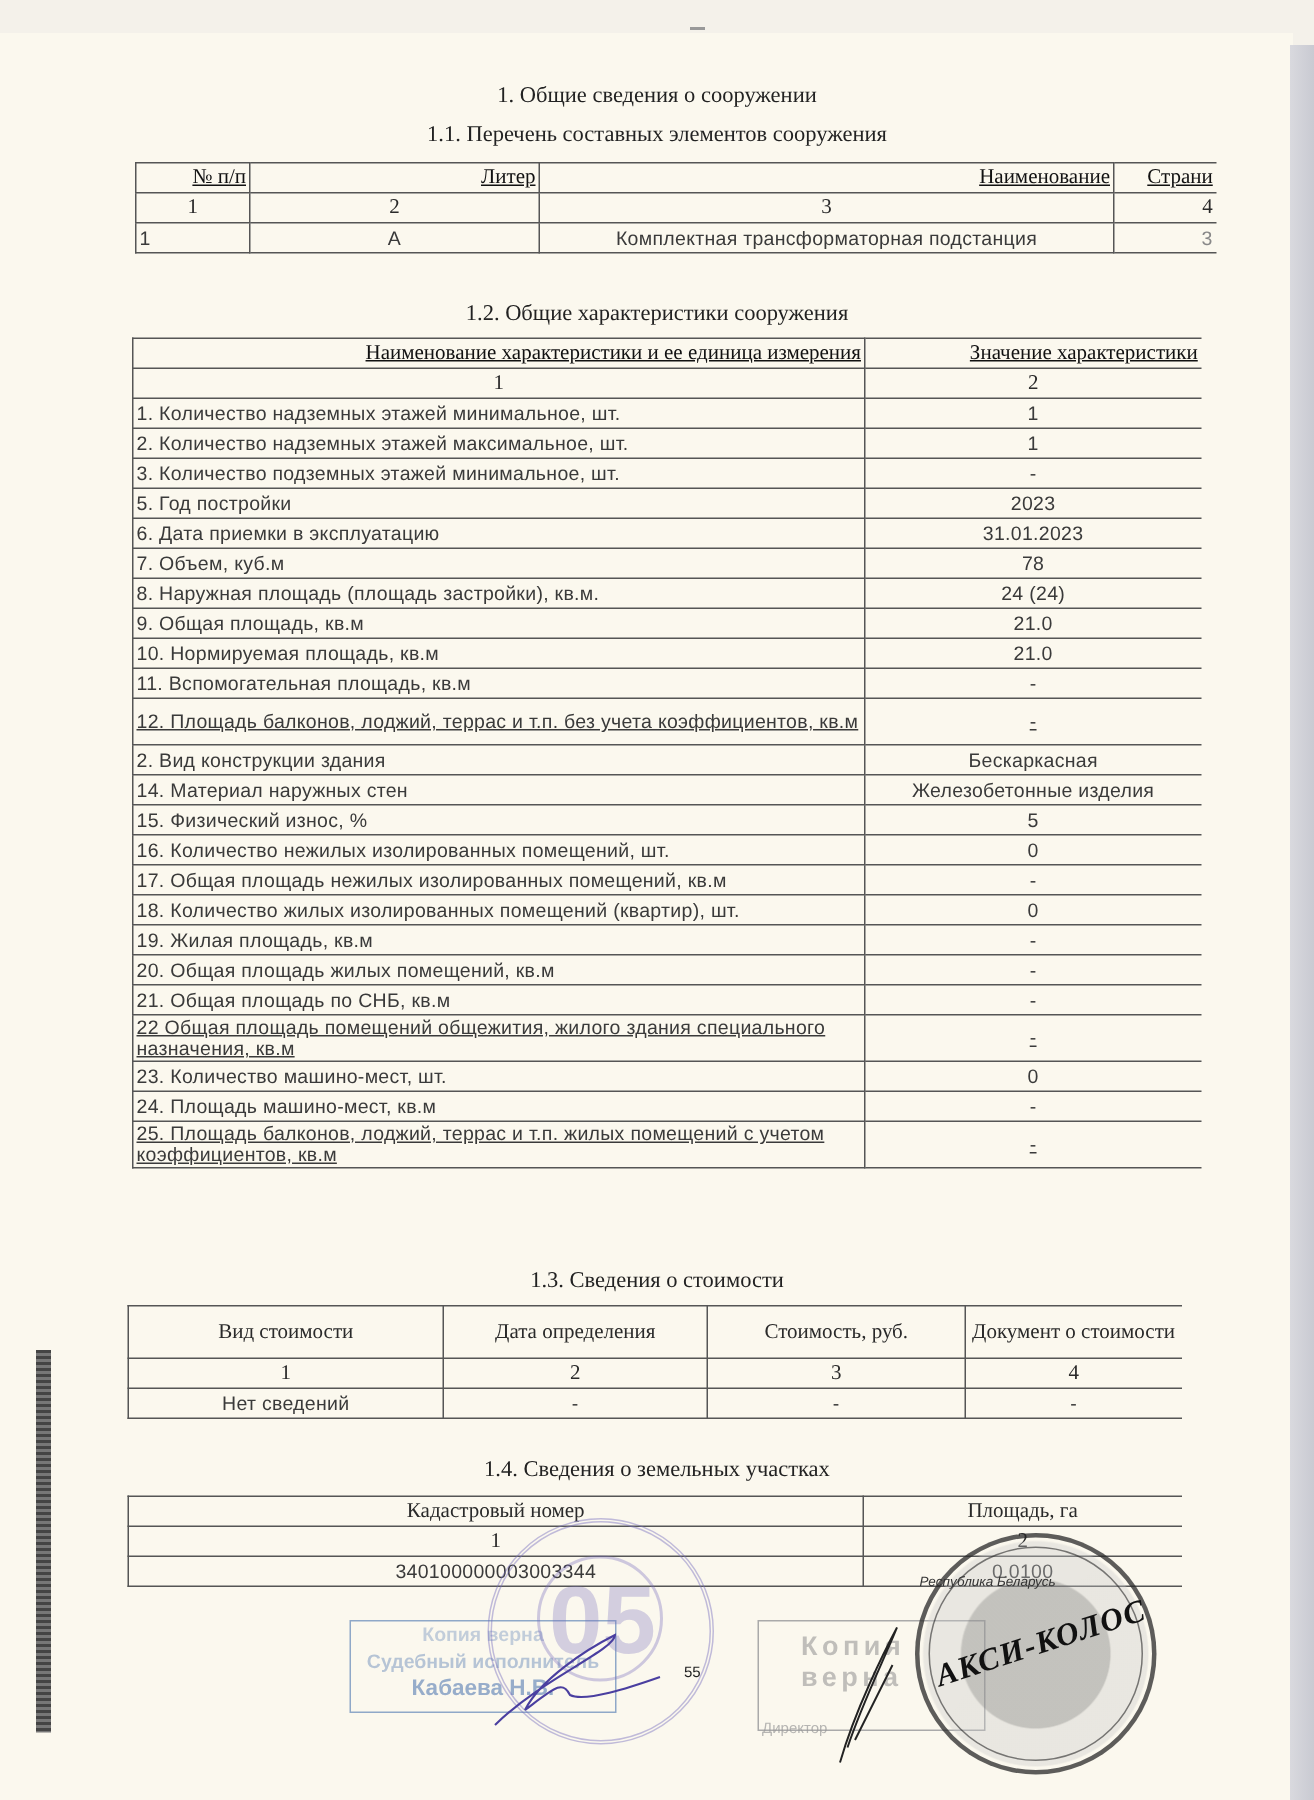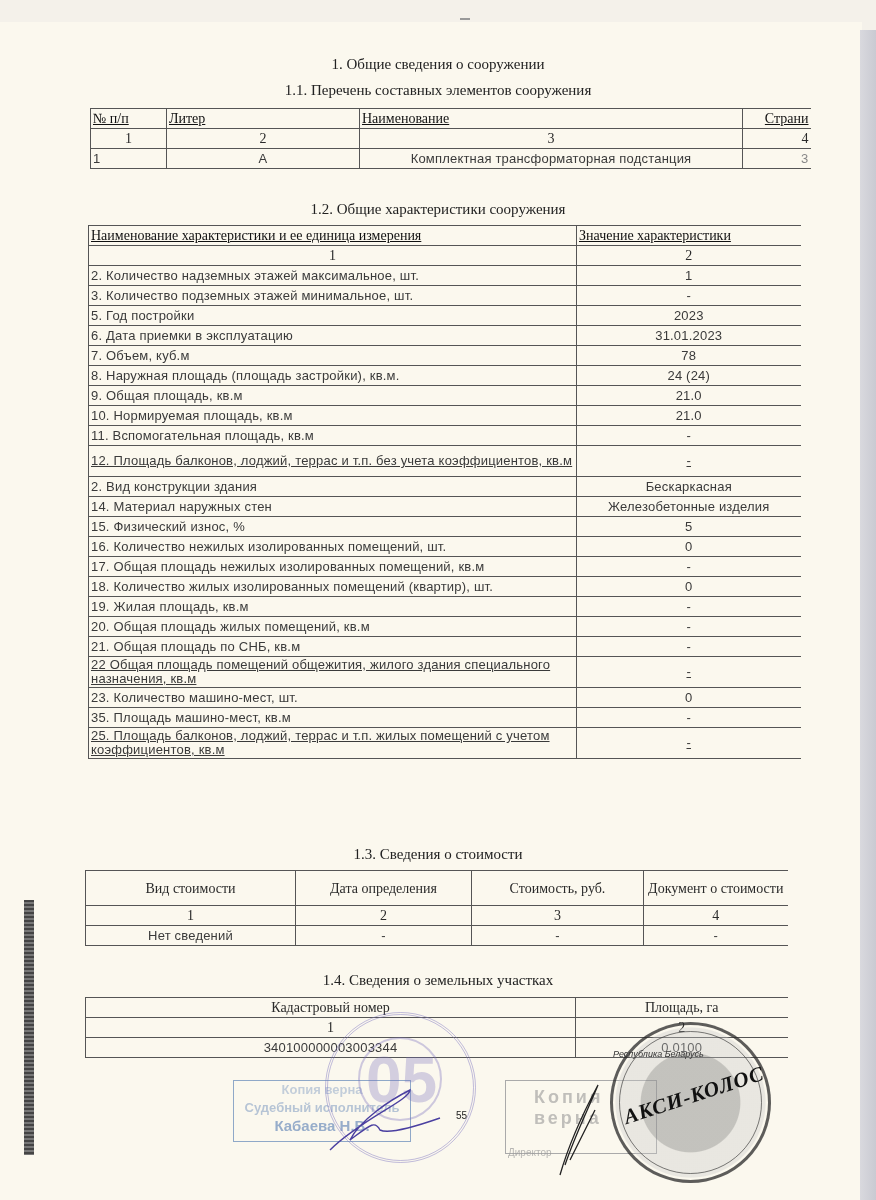--- a/index.html
+++ b/index.html
@@ -24,21 +24,21 @@
   .top-mark { position:absolute; left: 460px; top: 18px; width: 10px; height: 2px; background:#999; }
   .title {
     position: absolute; left: 0; width: 876px; text-align: center;
     font-size: 15px; color: #222;
   }
   table { border-collapse: collapse; position: absolute; table-layout: fixed; }
   td, th {
     border: 1px solid #555; padding: 0 2px; font-weight: normal;
     height: 19px; line-height: 19px; font-size: 14px; white-space: nowrap; overflow: hidden;
   }
-  .hdr { text-decoration: underline; text-align: left; color:#111; }
+  .hdr { text-decoration: underline; text-align: right; color:#111; }
   .c { text-align: center; }
   .l { text-align: left; }
   .sans { font-family: "Liberation Sans", sans-serif; font-size: 13px; color:#3a3a3a; letter-spacing: 0.2px; }
   .two-line { white-space: normal; line-height: 14px; height: 30px; text-decoration: underline; }
 
   #t11 { left: 90px; top: 108px; width: 720px; }
   #t12 { left: 88px; top: 225px; width: 712px; padding-left: 40px; }
   #t13 { left: 85px; top: 870px; width: 702px; }
   #t14 { left: 85px; top: 997px; width: 702px; }
 
@@ -102,20 +102,24 @@
       <th class="hdr">Наименование характеристики и ее единица измерения</th>
       <th class="hdr" style="border-right:none;">Значение характеристики</th>
     </tr>
     <tr>
       <td class="c">1</td>
       <td class="c" style="border-right:none;">2</td>
     </tr>
   </thead>
   <tbody id="t12-body">
       <tr>
+        <td class="l sans">1. Количество надземных этажей минимальное, шт.</td>
+        <td class="c sans" style="border-right: none;">1</td>
+      </tr>
+      <tr>
         <td class="l sans">2. Количество надземных этажей максимальное, шт.</td>
         <td class="c sans" style="border-right: none;">1</td>
       </tr>
       <tr>
         <td class="l sans">3. Количество подземных этажей минимальное, шт.</td>
         <td class="c sans" style="border-right: none;">-</td>
       </tr>
       <tr>
         <td class="l sans">5. Год постройки</td>
         <td class="c sans" style="border-right: none;">2023</td>
@@ -186,21 +190,21 @@
       </tr>
       <tr>
         <td class="l sans two-line">22  Общая площадь помещений общежития, жилого здания специального назначения, кв.м</td>
         <td class="c sans two-line" style="border-right: none;">-</td>
       </tr>
       <tr>
         <td class="l sans">23. Количество машино-мест, шт.</td>
         <td class="c sans" style="border-right: none;">0</td>
       </tr>
       <tr>
-        <td class="l sans">35. Площадь машино-мест, кв.м</td>
+        <td class="l sans">24. Площадь машино-мест, кв.м</td>
         <td class="c sans" style="border-right: none;">-</td>
       </tr>
       <tr>
         <td class="l sans two-line">25. Площадь балконов, лоджий, террас и т.п. жилых помещений с учетом коэффициентов, кв.м</td>
         <td class="c sans two-line" style="border-right: none;">-</td>
       </tr>
     </tbody>
 </table>
 
 <div class="title" style="top:846px;">1.3. Сведения о стоимости</div>

